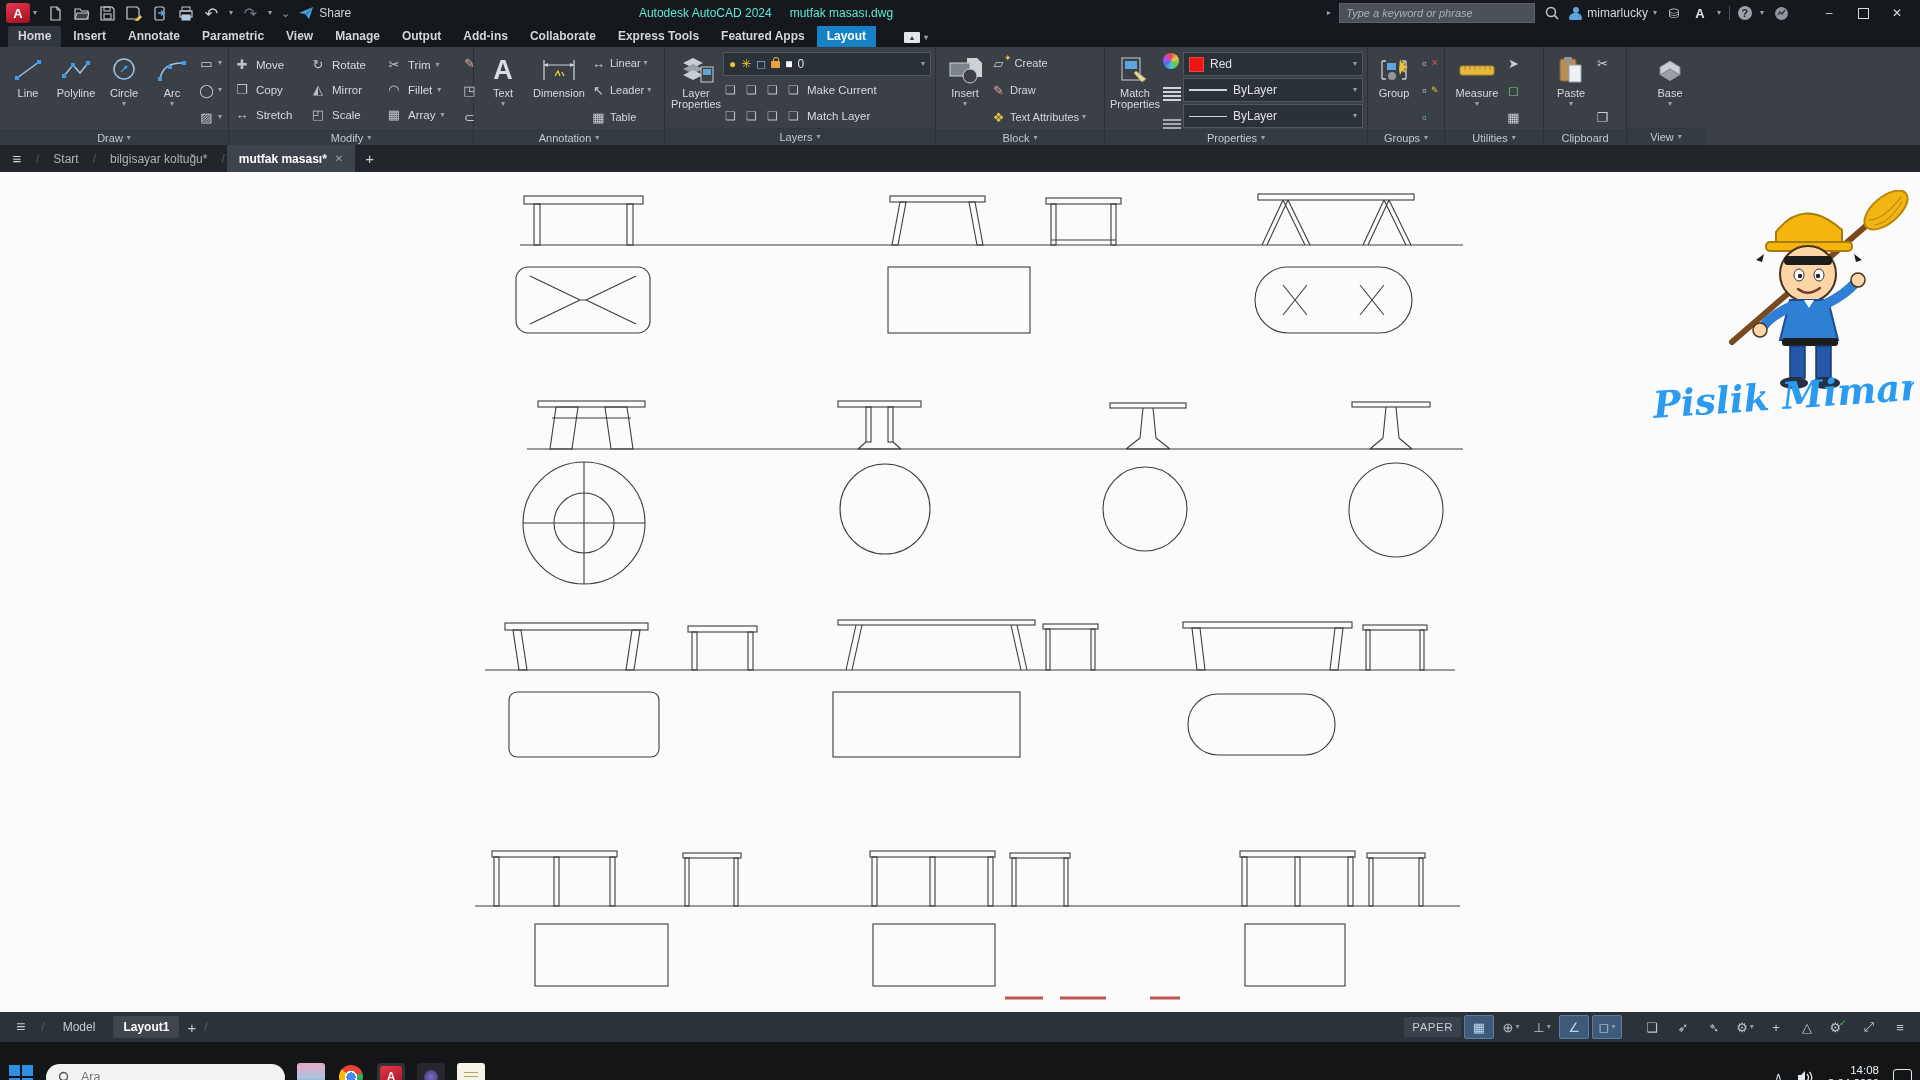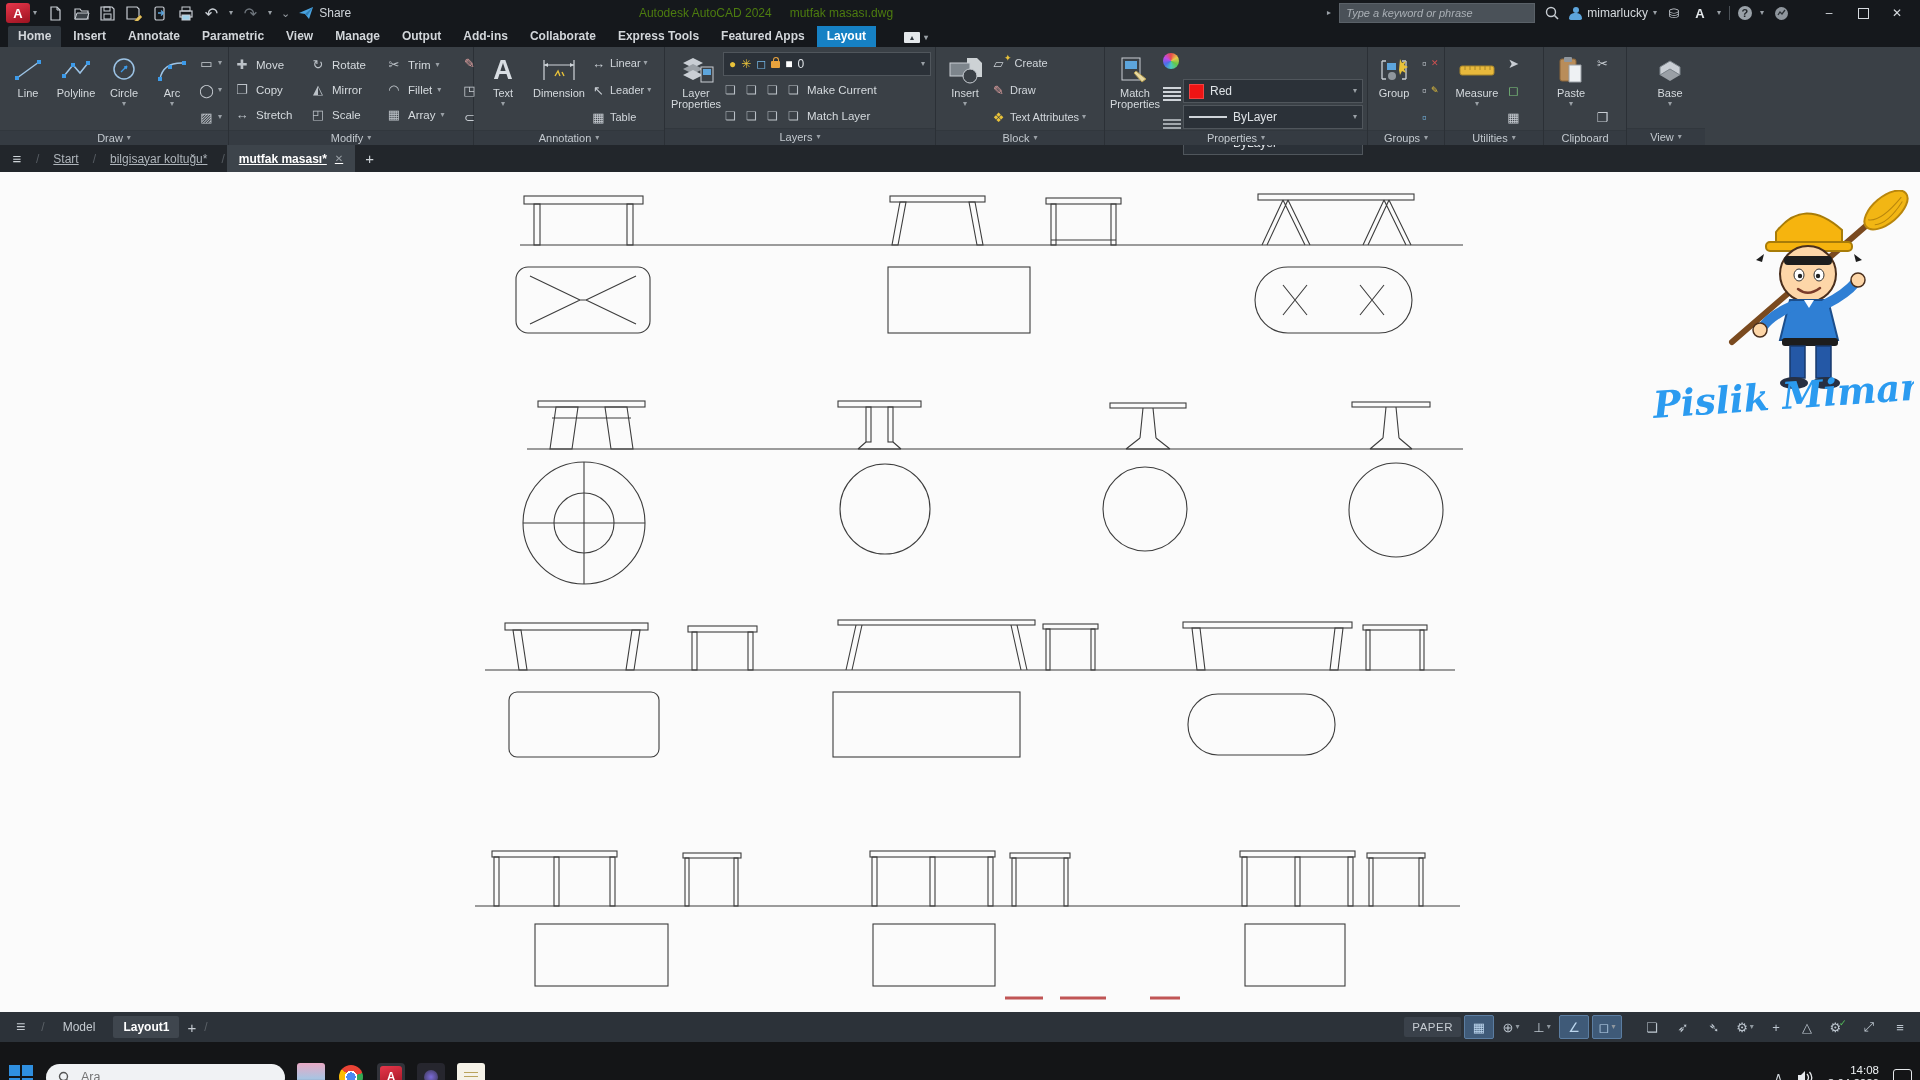--- a/index.html
+++ b/index.html
@@ -9,21 +9,21 @@
 
   
   .titlebar{position:relative;height:26px;background:#15181c;display:flex;align-items:center;font-size:12px;}
   .acad-logo{width:24px;height:20px;margin-left:6px;border-radius:3px;background:linear-gradient(160deg,#e6374b,#9c1220);
     color:#fff;font-weight:bold;font-size:13px;display:flex;align-items:center;justify-content:center;}
   .qat{display:flex;align-items:center;gap:9px;margin-left:10px;}
   .qat .qi{width:17px;height:17px;display:flex;align-items:center;justify-content:center;color:#c9ced4;font-size:14px;}
   .qat svg{display:block}
   .caret{font-size:8px;color:#9aa0a6;line-height:1;}
   .share-wrap{display:flex;align-items:center;gap:5px;margin-left:8px;color:#d0d5da;}
-  .tb-title{position:absolute;left:766px;top:0;height:26px;display:flex;align-items:center;gap:18px;transform:translateX(-50%);color:#4d7c0f;}
+  .tb-title{position:absolute;left:766px;top:0;height:26px;display:flex;align-items:center;gap:18px;transform:translateX(-50%);color:#5eead4;}
   .tb-right{position:absolute;right:0;top:0;height:26px;display:flex;align-items:center;gap:8px;padding-right:6px;}
   .tb-search{width:182px;height:18px;background:#4a5158;border:1px solid #5a6168;color:#cfd4d9;
      font-size:11px;font-style:italic;padding:0 6px;outline:none;}
   .tb-search::placeholder{color:#aab0b6;font-style:italic;}
   .tb-user{display:flex;align-items:center;gap:5px;color:#d6dade;}
   .person{width:13px;height:13px;position:relative;display:inline-block;}
   .person:before{content:"";position:absolute;left:3.5px;top:0;width:6px;height:6px;border-radius:50%;background:#5da5dc;}
   .person:after{content:"";position:absolute;left:0;top:6px;width:13px;height:7px;border-radius:6px 6px 2px 2px;background:#5da5dc;}
   .tbi{color:#c6cbd1;font-size:13px;display:flex;align-items:center;justify-content:center;width:18px;height:18px;}
   .help-circle{width:14px;height:14px;border-radius:50%;background:#9aa1a8;color:#22262a;font-size:11px;font-weight:bold;
@@ -59,34 +59,34 @@
   .mg-item .gi{width:18px;text-align:center;font-size:13px;color:#bcc2c8;}
   .anno-col{display:flex;flex-direction:column;justify-content:space-between;height:76px;padding:3px 0;}
   .layers-right{display:flex;flex-direction:column;gap:2px;padding-top:3px;}
   .layer-dd{width:196px;height:22px;background:#2b3138;border:1px solid #50565c;display:flex;align-items:center;gap:5px;padding:0 5px;font-size:12px;color:#dfe3e7;}
   .layer-dd .sp{flex:1}
   .mini-row{display:flex;align-items:center;gap:6px;height:24px;font-size:11.5px;color:#d5dade;}
   .mi{position:relative;width:15px;height:13px;color:#b9bfc6;font-size:12px;line-height:13px;text-align:center;}
   .mini-lock{width:9px;height:7px;background:#e8a33d;border-radius:1px;position:relative;margin-top:4px;}
   .mini-lock:before{content:"";position:absolute;left:1.5px;top:-4px;width:4px;height:4px;border:1.5px solid #e8a33d;border-bottom:none;border-radius:4px 4px 0 0;}
   .block-col{display:flex;flex-direction:column;justify-content:space-between;height:76px;padding:3px 0;}
-  .prop-col{display:flex;flex-direction:column;gap:2px;padding-top:3px;margin-top:27px;}
+  .prop-col{display:flex;flex-direction:column;gap:2px;padding-top:3px;}
   .prop-dd{width:168px;height:22px;background:#2b3138;border:1px solid #50565c;display:flex;align-items:center;gap:6px;padding:0 5px;font-size:12px;color:#dfe3e7;}
   .prop-dd .sp{flex:1}
   .swatch-red{width:13px;height:13px;background:#ee1414;border:1px solid #fff3;}
   .byline{width:38px;height:0;border-top:2px solid #cfd4d9;}
   .wheel{width:16px;height:16px;border-radius:50%;background:conic-gradient(#e84a4a,#e8c84a,#62c84a,#4ac8c0,#4a6ee8,#c04ae8,#e84a4a);}
   .lines-icon{width:18px;display:flex;flex-direction:column;gap:2px;}
   .lines-icon i{height:2px;background:#cfd4d9;display:block;}
 
   
   .filetabs{height:27px;background:#22262b;display:flex;align-items:center;font-size:12px;color:#aeb4ba;}
   .ft-menu{width:34px;text-align:center;font-size:15px;color:#cfd4d9;}
   .ft-sep{color:#565c62;margin:0 2px;}
-  .ftab{padding:5px 12px;display:flex;align-items:center;gap:8px;height:27px;box-sizing:border-box;text-decoration:underline;}
+  .ftab{padding:5px 12px;display:flex;align-items:center;gap:8px;height:27px;box-sizing:border-box;}
   .ftab.active{background:#3d444b;color:#fff;font-weight:bold;}
   .ftab .x{font-size:10px;color:#9aa0a6;font-weight:normal;}
   .ft-plus{font-size:15px;color:#cfd4d9;margin-left:10px;}
 
   
   .canvas{position:relative;width:1920px;height:840px;background:#fbfbfb;overflow:hidden;}
   .canvas svg.drawing{position:absolute;left:0;top:0;}
   .mascot-wrap{position:absolute;left:1652px;top:18px;width:262px;height:245px;}
   .dwg-icon{position:absolute;left:24px;top:652px;width:125px;height:170px;}
 

